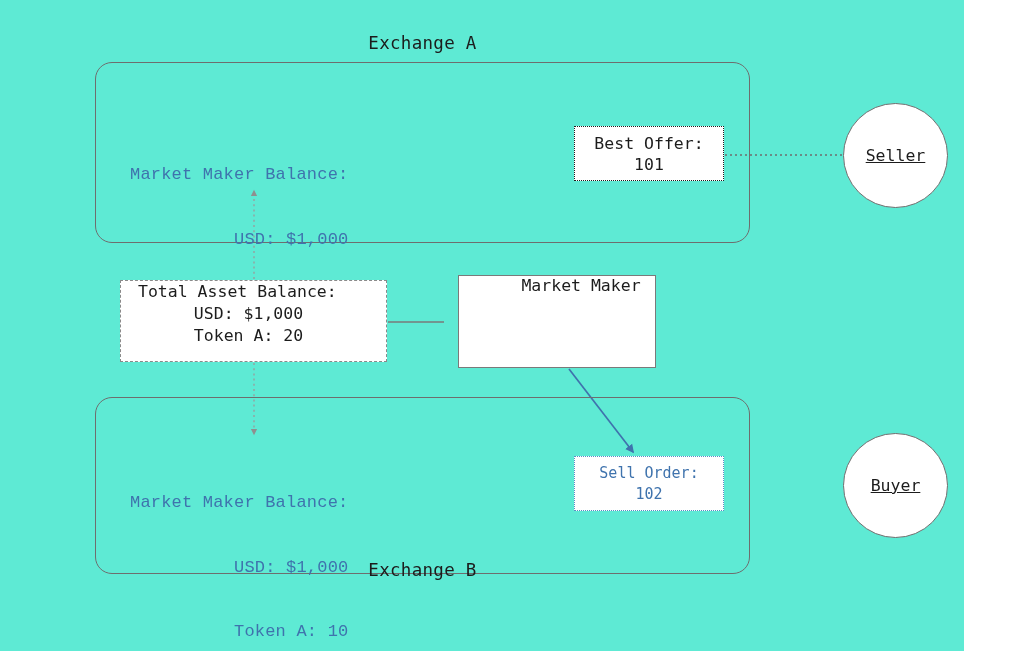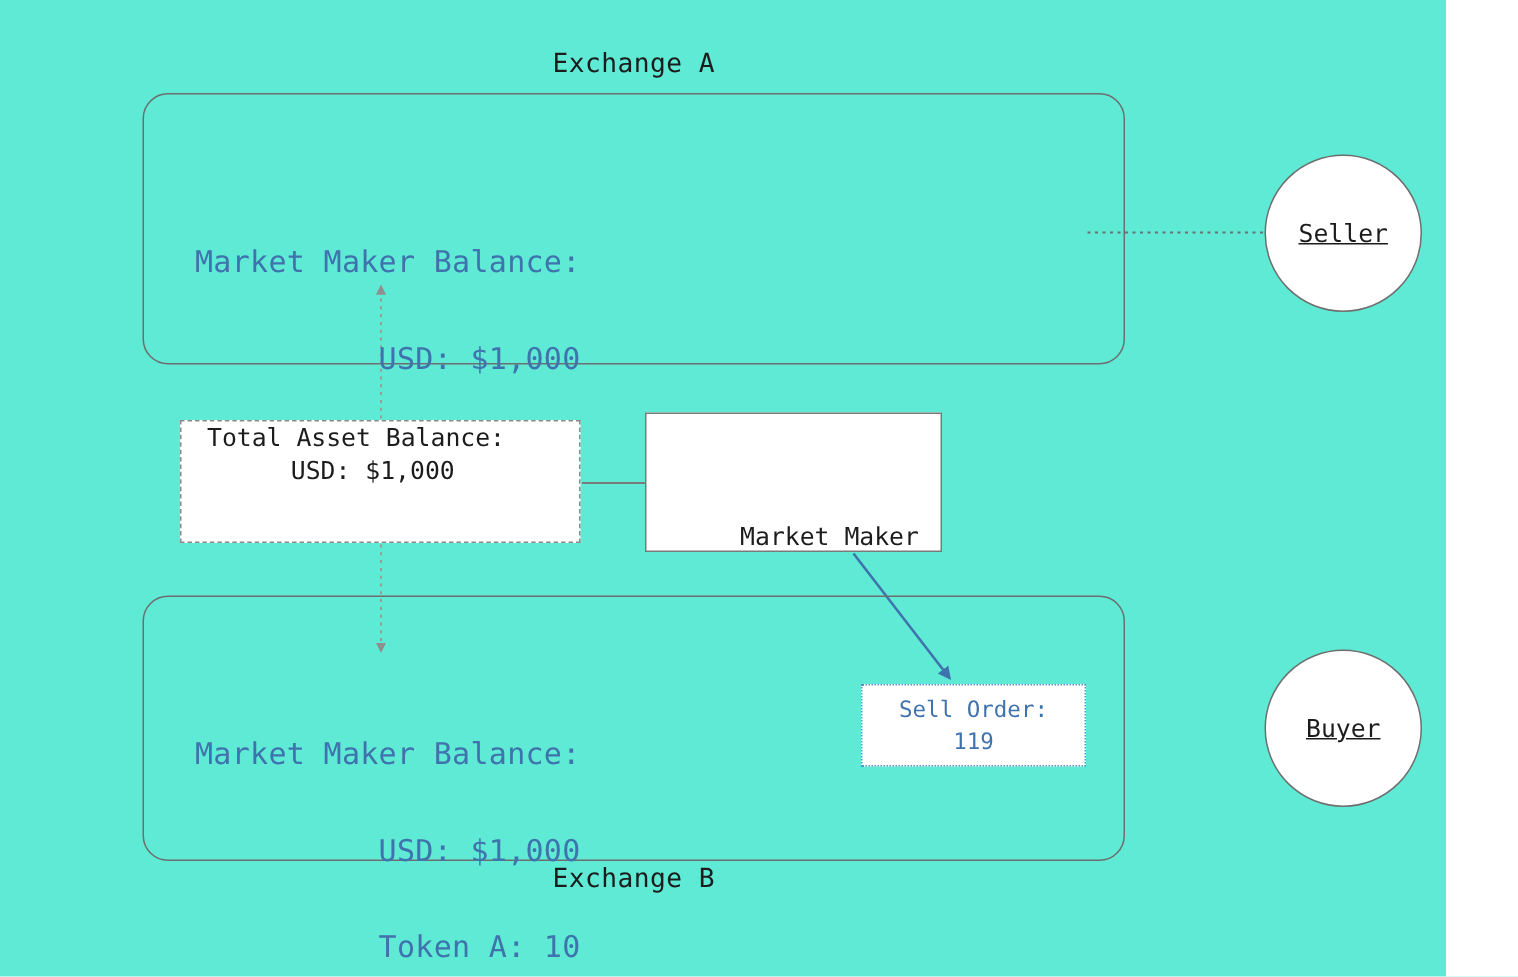--- a/index.html
+++ b/index.html
@@ -42,30 +42,31 @@
     position: absolute;
     width: 655px;
     left: 95px;
     text-align: center;
     font-size: 17.5px;
     color: #1c1c1c;
     letter-spacing: 0.3px;
     white-space: pre;
   }
   #exchange-a-caption { top: 33px; }
-  #exchange-b-caption { top: 576px; }
+  #exchange-b-caption { top: 560px; }
 
   
   .balance-block {
     position: absolute;
     color: #3f73ad;
-    font-size: 20px;
+    font-size: 17px;
     line-height: 21.5px;
     white-space: pre;
     letter-spacing: 0.2px;
+    font-family: Liberation Mono, monospace;
   }
   .balance-block .bal-title { display: block; text-align: left; }
   .balance-block .bal-line  { display: block; text-align: right; }
   #mm-balance-a { left: 130px; top: 121px; }
   #mm-balance-b { left: 130px; top: 449px; }
 
   
   #best-offer-card {
     position: absolute;
     left: 574px;
@@ -122,28 +123,28 @@
     line-height: 22px;
     background: #ffffff;
     white-space: pre;
   }
   #total-asset-card .tab-title { display: block; text-align: left; padding-left: 17px; }
   #total-asset-card .tab-line  { display: block; text-align: center; padding-right: 10px; }
 
   
   #market-maker-box {
     position: absolute;
-    left: 430px;
+    left: 458px;
     top: 275px;
     width: 198px;
     height: 93px;
     border: 1.5px solid #7a7a7a;
     box-sizing: border-box;
     display: flex;
-    align-items: flex-end;
+    align-items: flex-start;
     justify-content: center;
     color: #1c1c1c;
     font-size: 16.5px;
     background: #ffffff;
     white-space: pre;
     padding-left: 48px;
   }
 
   
   .actor-circle {
@@ -194,45 +195,50 @@
   <div class="exchange-caption" id="exchange-a-caption">Exchange A</div>
 
   <div class="exchange-box" id="exchange-a-box"></div>
 
   <div class="balance-block" id="mm-balance-a">
     <span class="bal-title">Market Maker Balance:</span>
     <span class="bal-line">USD: $1,000</span>
     <span class="bal-line">Token A: 10</span>
   </div>
 
+  <div id="best-offer-card">
+    <span>Best Offer:</span>
+    <span>101</span>
+  </div>
 
   <div class="actor-circle" id="seller-circle">
     <span>Seller</span>
   </div>
 
   <div id="total-asset-card">
     <span class="tab-title">Total Asset Balance:</span>
     <span class="tab-line">USD: $1,000</span>
+    <span class="tab-line">Token A: 20</span>
   </div>
 
   <div id="market-maker-box">
     <span>Market Maker</span>
   </div>
 
   <div class="exchange-box" id="exchange-b-box"></div>
 
   <div class="balance-block" id="mm-balance-b">
     <span class="bal-title">Market Maker Balance:</span>
     <span class="bal-line">USD: $1,000</span>
     <span class="bal-line">Token A: 10</span>
   </div>
 
   <div id="sell-order-card">
     <span>Sell Order:</span>
-    <span>119</span>
+    <span>102</span>
   </div>
 
   <div class="actor-circle" id="buyer-circle">
     <span>Buyer</span>
   </div>
 
   <div class="exchange-caption" id="exchange-b-caption">Exchange B</div>
 
 </div>
 

